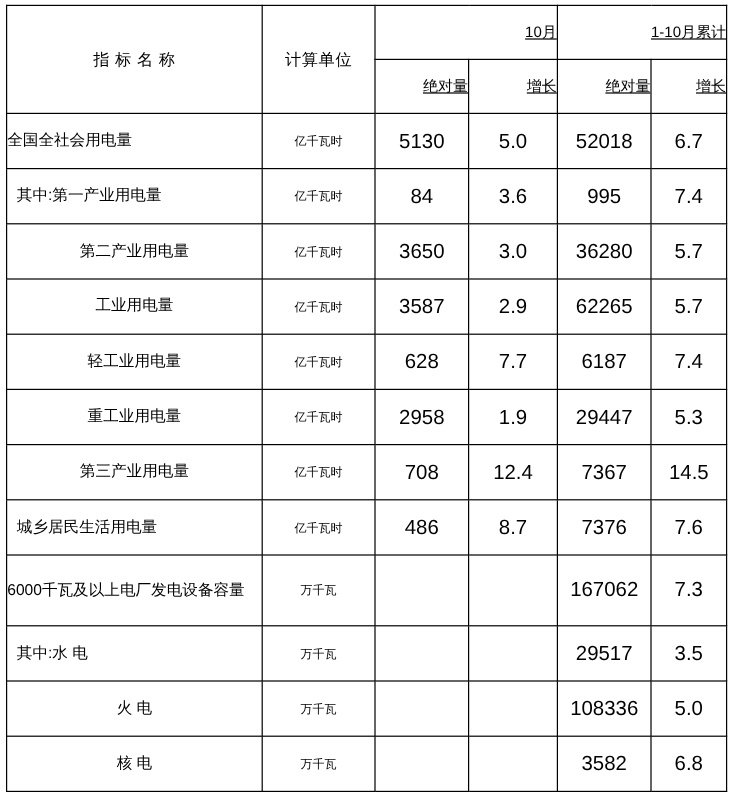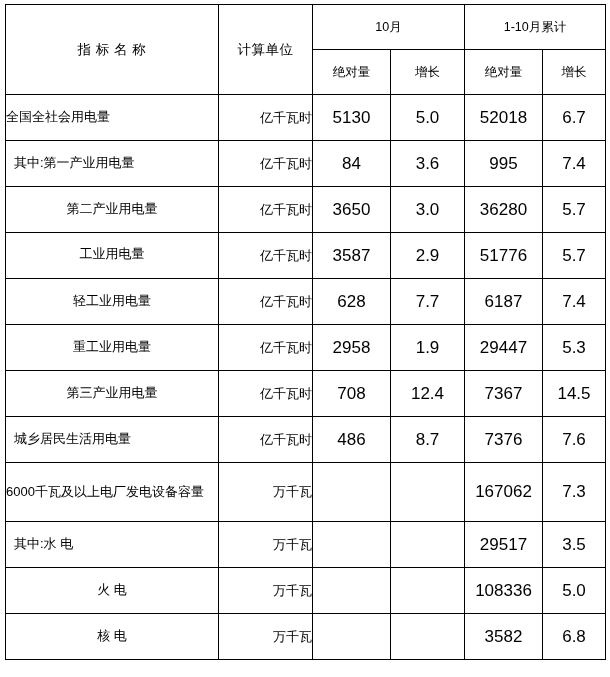--- a/index.html
+++ b/index.html
@@ -32,23 +32,24 @@
     font-weight: normal;
     vertical-align: middle;
   }
   .hdr {
     text-align: center;
     font-weight: bold;
     font-size: 13.5px;
     letter-spacing: 0.5px;
   }
   .hdr-sub {
-    text-align: center;
+    text-align: right;
     font-weight: bold;
     font-size: 12.5px;
+    text-decoration: underline;
   }
   .h-name {
     height: 88px;
   }
   .h-unit {
     height: 88px;
   }
   .h-group {
     height: 44px;
   }
@@ -67,22 +68,22 @@
     padding-right: 4px;
     line-height: 1.25;
     margin-top: 48px;
   }
   .name.i0 { text-align: left; }
   .name.i1 { text-align: left; padding-left: 8px; }
   .name.i2 { text-align: center; }
   .name.i3 { text-align: center; font-family: Liberation Mono, monospace; }
   .name.i4 { text-align: center; }
   .unit {
-    text-align: right;
-    font-size: 13px;
+    text-align: center;
+    font-size: 10px;
   }
   .num {
     text-align: center;
     font-size: 17px;
   }
   col.c-name { width: 213px; }
   col.c-unit { width: 94px; }
   col.c-abs1 { width: 78px; }
   col.c-grw1 { width: 74px; }
   col.c-abs2 { width: 78px; }
@@ -138,21 +139,21 @@
           <td class="num">3650</td>
           <td class="num">3.0</td>
           <td class="num">36280</td>
           <td class="num">5.7</td>
         </tr>
         <tr class="row">
           <td class="name i3">工业用电量</td>
           <td class="unit">亿千瓦时</td>
           <td class="num">3587</td>
           <td class="num">2.9</td>
-          <td class="num">51776</td>
+          <td class="num">62265</td>
           <td class="num">5.7</td>
         </tr>
         <tr class="row">
           <td class="name i4">轻工业用电量</td>
           <td class="unit">亿千瓦时</td>
           <td class="num">628</td>
           <td class="num">7.7</td>
           <td class="num">6187</td>
           <td class="num">7.4</td>
         </tr>

